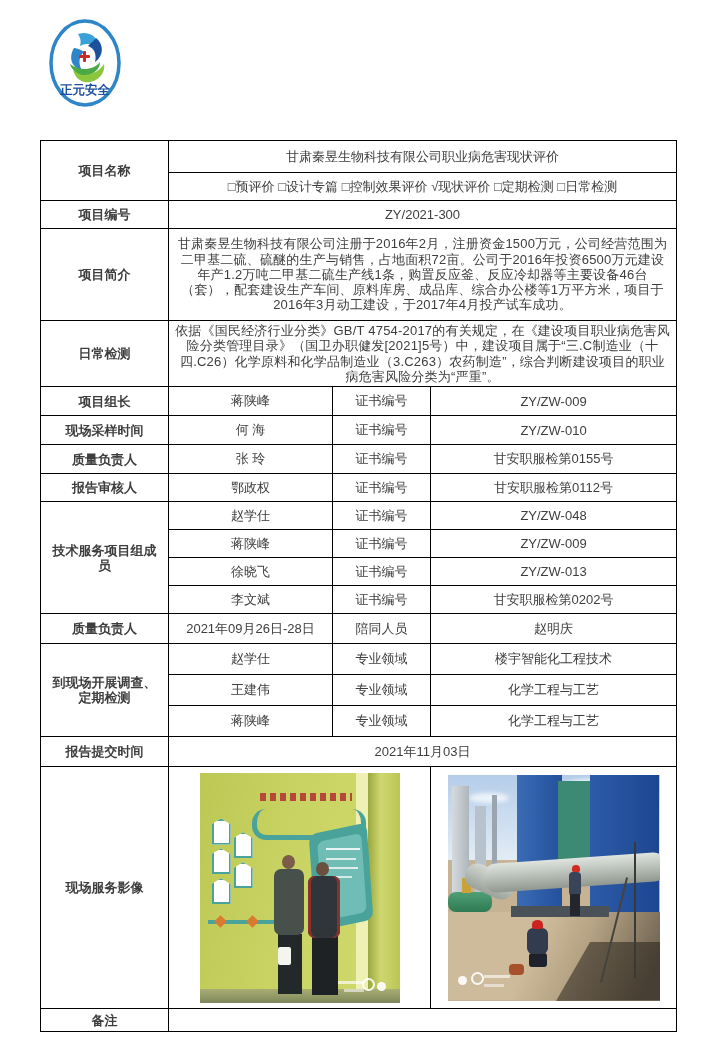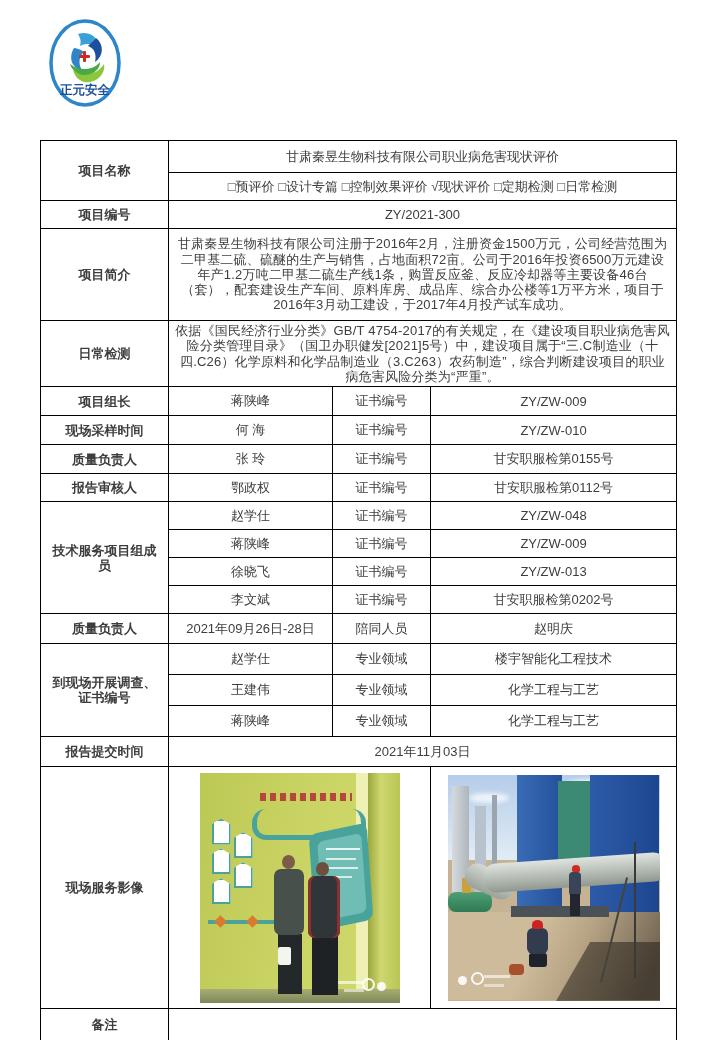--- a/index.html
+++ b/index.html
@@ -14,21 +14,21 @@
 
   
   table.main{position:absolute;left:40px;top:140px;width:636px;border-collapse:collapse;
              table-layout:fixed;}
   table.main td{border:1px solid #000;text-align:center;vertical-align:middle;
                 font-size:13px;color:#3d3d3d;padding:1px 6px;overflow:hidden;}
   td.lbl{font-weight:700;color:#2e2e2e;padding:1px 6px;line-height:15px;margin-top:47px;}
   td.longtext{text-align:justify;line-height:15.2px;padding:3px 8px;letter-spacing:0.2px;}
   .r1a{height:32px;} .r1b{height:28px;} .r2{height:28px;} .r3{height:92px;}
   .r4{height:66px;} .r29{height:29px;} .r28{height:28px;} .r30{height:30px;}
-  .r31{height:31px;} .rphoto{height:242px;} .rremark{height:32px;}
+  .r31{height:31px;} .rphoto{height:242px;} .rremark{height:23px;}
 
   
   .photo{position:relative;margin:4px auto;overflow:hidden;}
   .photo *{position:absolute;}
   .photo1{width:200px;height:230px;background:linear-gradient(100deg,#bcc854 0%,#c9d363 45%,#ccd667 60%,#cfd96c 100%);}
   .photo2{width:212px;height:226px;background:#c6b394;}
 
   
   .p1-strip-light{right:16%;top:0;width:6%;height:100%;background:#eef0b4;}
   .p1-door{right:0;top:0;width:16%;height:100%;background:linear-gradient(90deg,#9aa83e,#cfd770 40%,#b9c554);}
@@ -195,21 +195,21 @@
     </tr>
 
     <tr class="r30">
       <td class="lbl">质量负责人</td>
       <td>2021年09月26日-28日</td>
       <td>陪同人员</td>
       <td>赵明庆</td>
     </tr>
 
     <tr class="r31">
-      <td class="lbl" rowspan="3">到现场开展调查、证书编号</td>
+      <td class="lbl" rowspan="3">到现场开展调查、定期检测</td>
       <td>赵学仕</td>
       <td>专业领域</td>
       <td>楼宇智能化工程技术</td>
     </tr>
     <tr class="r31">
       <td>王建伟</td>
       <td>专业领域</td>
       <td>化学工程与工艺</td>
     </tr>
     <tr class="r31">

